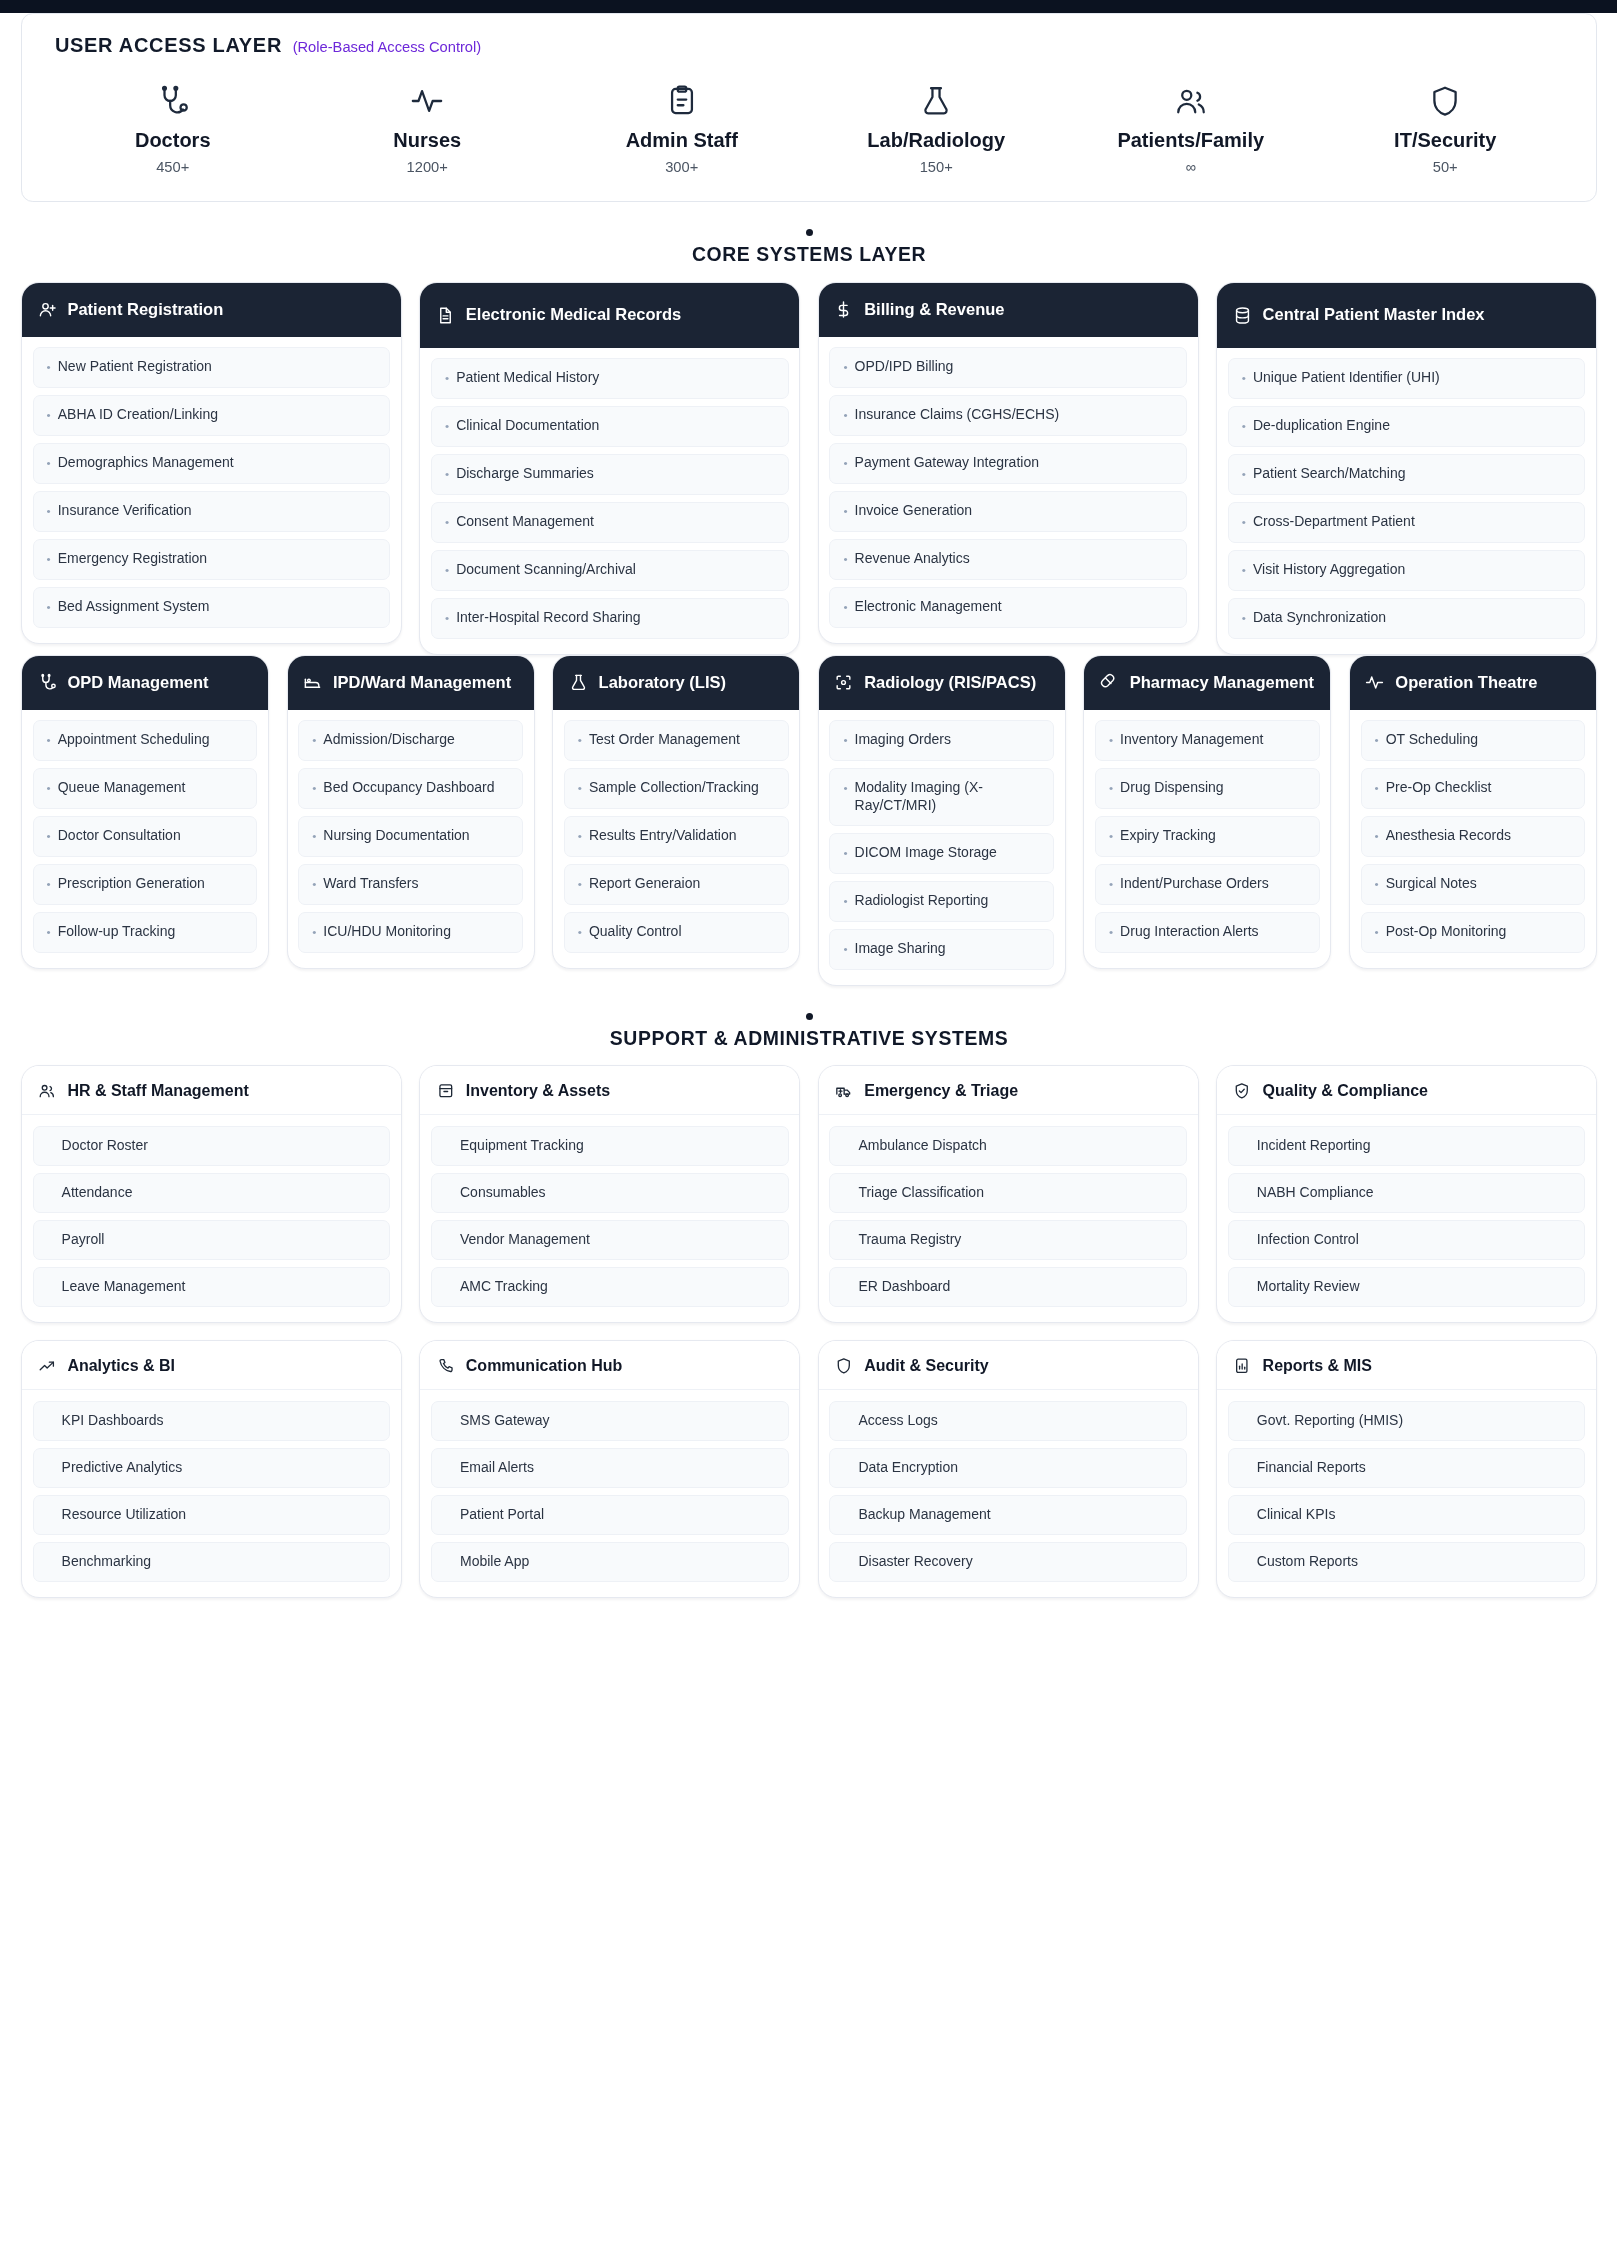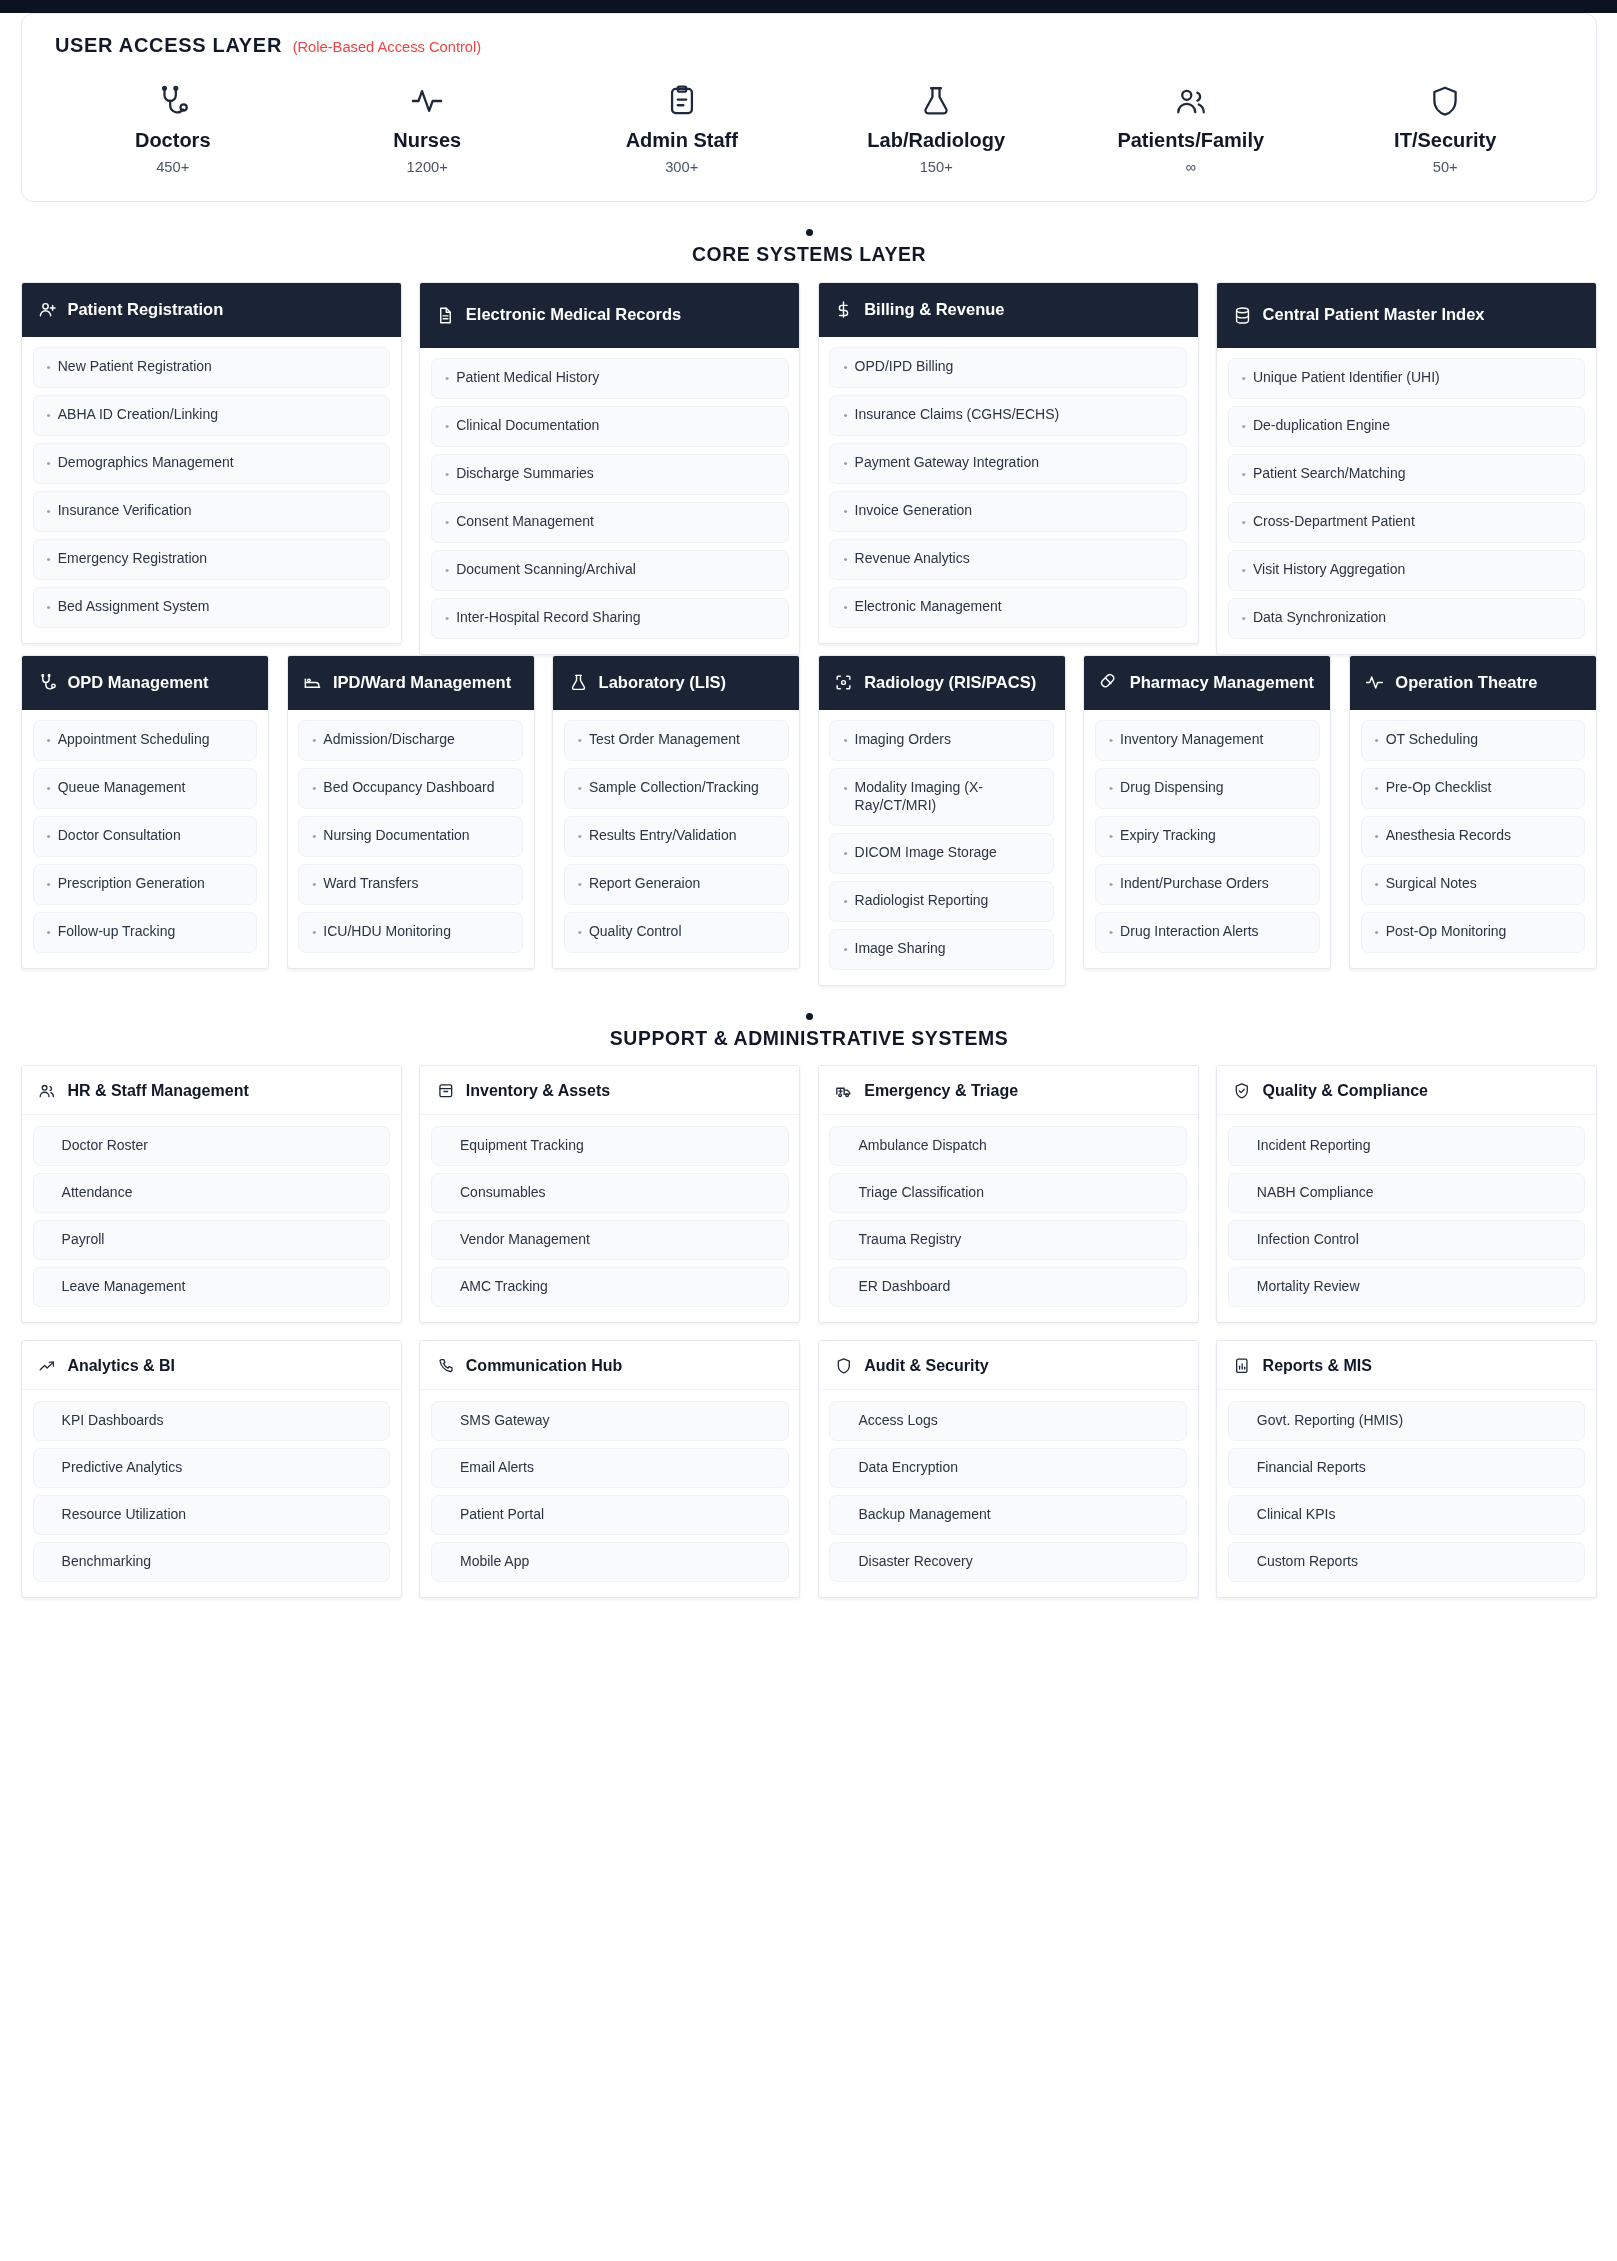--- a/index.html
+++ b/index.html
@@ -31,21 +31,21 @@
     padding-left: 9.4px;
   }
   .access-title {
     font-size: 20px;
     font-weight: bold;
     letter-spacing: 0.7px;
     color: #121a2a;
   }
   .access-sub {
     font-size: 14.7px;
-    color: #ef4444;
+    color: #6d28d9;
   }
   .access-row {
     display: flex;
     justify-content: space-around;
     align-items: flex-start;
     margin-top: 25px;
   }
   .access-item {
     width: 212px;
     text-align: center;
@@ -93,21 +93,21 @@
 
   
   .grid { display: flex; gap: 17.6px; align-items: flex-start; }
   .grid.core > .card { flex: 1 1 0; }
   .grid.clinical > .card { flex: 1 1 0; }
   .grid.support > .card { flex: 1 1 0; text-align: right; }
 
   .card {
     background: #ffffff;
     border: 1.2px solid #e6e9f0;
-    border-radius: 3px;
+    border-radius: 18px;
     overflow: hidden;
     box-shadow: 0 1.2px 2.4px rgba(16,24,40,.05);
     display: flex;
     flex-direction: column;
     min-height: 5.9px;
   }
   .card-head {
     background: #1b2434;
     color: #ffffff;
     display: flex;

